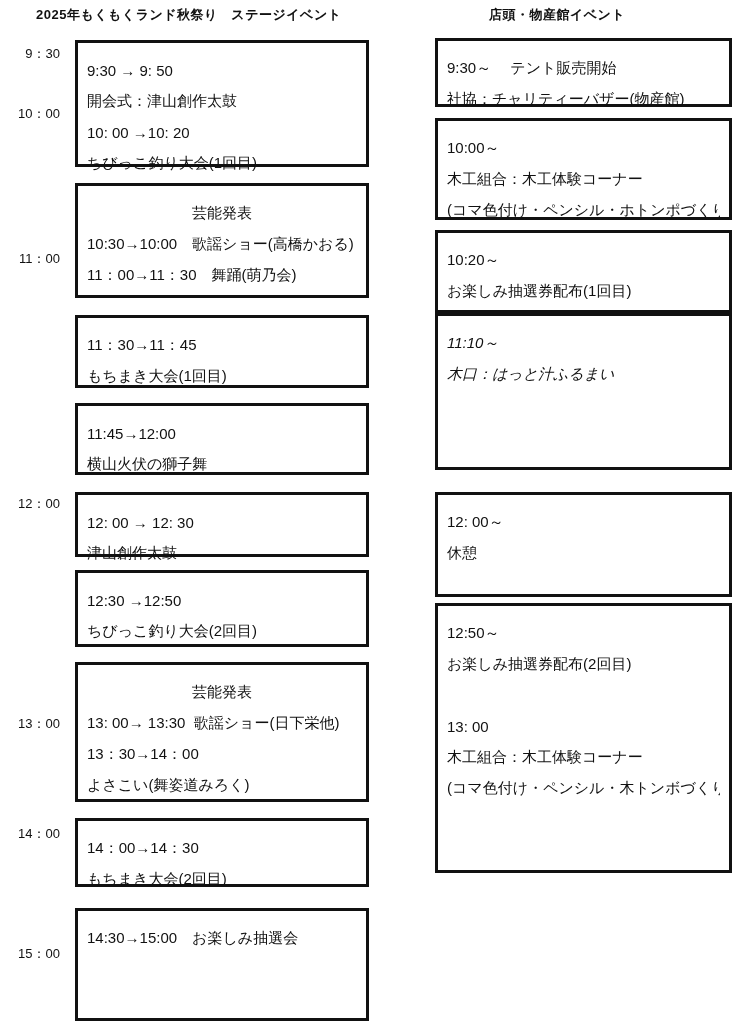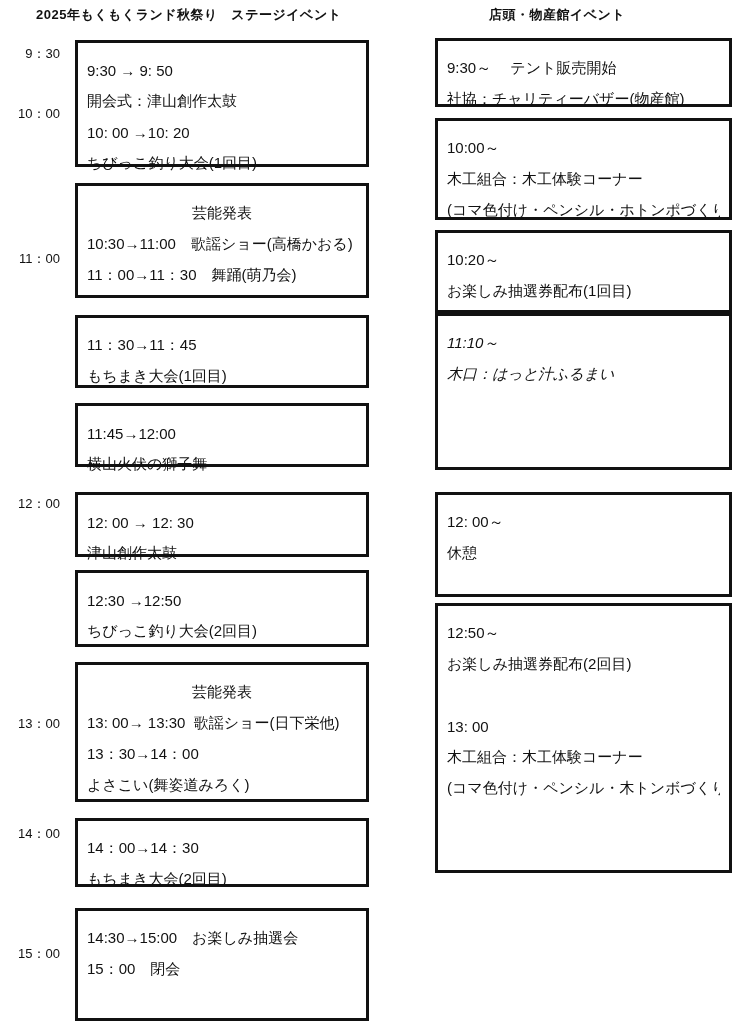--- a/index.html
+++ b/index.html
@@ -49,21 +49,21 @@
     background: #ffffff;
     border: 3px solid #111111;
     padding: 12px 9px;
   }
   .stage-col { left: 75px; width: 294px; }
   .store-col { left: 435px; width: 297px; }
 
   .sb0 { top: 40px;  height: 127px; }
   .sb1 { top: 183px; height: 115px; }
   .sb2 { top: 315px; height: 73px; }
-  .sb3 { top: 403px; height: 64px; text-align: right; }
+  .sb3 { top: 403px; height: 72px; text-align: right; }
   .sb4 { top: 492px; height: 65px; }
   .sb5 { top: 570px; height: 77px; }
   .sb6 { top: 662px; height: 140px; }
   .sb7 { top: 818px; height: 69px; }
   .sb8 { top: 908px; height: 113px; }
 
   .rb0 { top: 38px;  height: 69px; }
   .rb1 { top: 118px; height: 102px; }
   .rb2 { top: 230px; height: 83px; }
   .rb3 { top: 313px; height: 157px; font-style: italic; }
@@ -98,21 +98,21 @@
 
   <div class="box stage-col sb0">
     <div class="line">9:30 → 9: 50</div>
     <div class="line">開会式：津山創作太鼓</div>
     <div class="line">10: 00 →10: 20</div>
     <div class="line">ちびっこ釣り大会(1回目)</div>
   </div>
 
   <div class="box stage-col sb1">
     <div class="line center">芸能発表</div>
-    <div class="line">10:30→11:00　歌謡ショー(高橋かおる)</div>
+    <div class="line">10:30→10:00　歌謡ショー(高橋かおる)</div>
     <div class="line">11：00→11：30　舞踊(萌乃会)</div>
   </div>
 
   <div class="box stage-col sb2">
     <div class="line">11：30→11：45</div>
     <div class="line">もちまき大会(1回目)</div>
   </div>
 
   <div class="box stage-col sb3">
     <div class="line">11:45→12:00</div>
@@ -136,21 +136,20 @@
     <div class="line">よさこい(舞姿道みろく)</div>
   </div>
 
   <div class="box stage-col sb7">
     <div class="line">14：00→14：30</div>
     <div class="line">もちまき大会(2回目)</div>
   </div>
 
   <div class="box stage-col sb8">
     <div class="line">14:30→15:00　お楽しみ抽選会</div>
-    <div class="line">15：00　閉会</div>
   </div>
 
   <div class="box store-col rb0">
     <div class="line">9:30～　 テント販売開始</div>
     <div class="line">社協：チャリティーバザー(物産館)</div>
   </div>
 
   <div class="box store-col rb1">
     <div class="line">10:00～</div>
     <div class="line">木工組合：木工体験コーナー</div>

